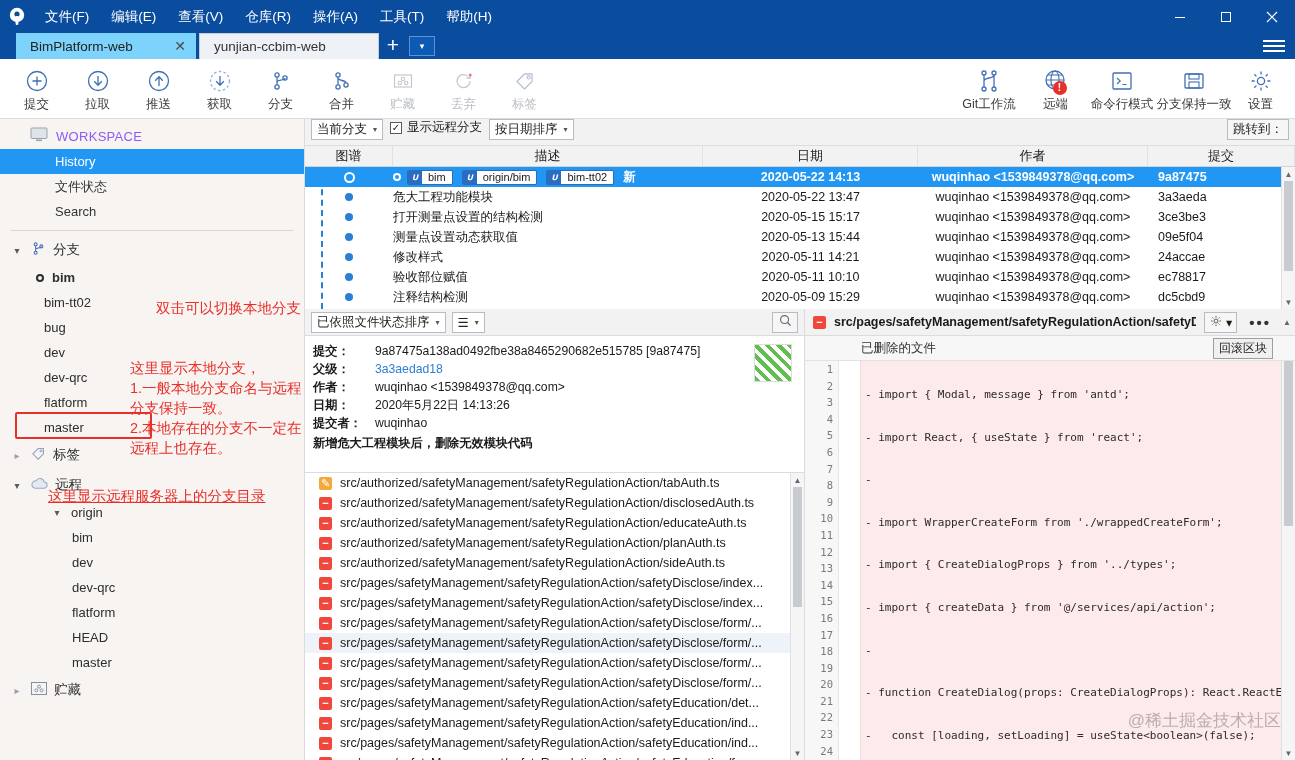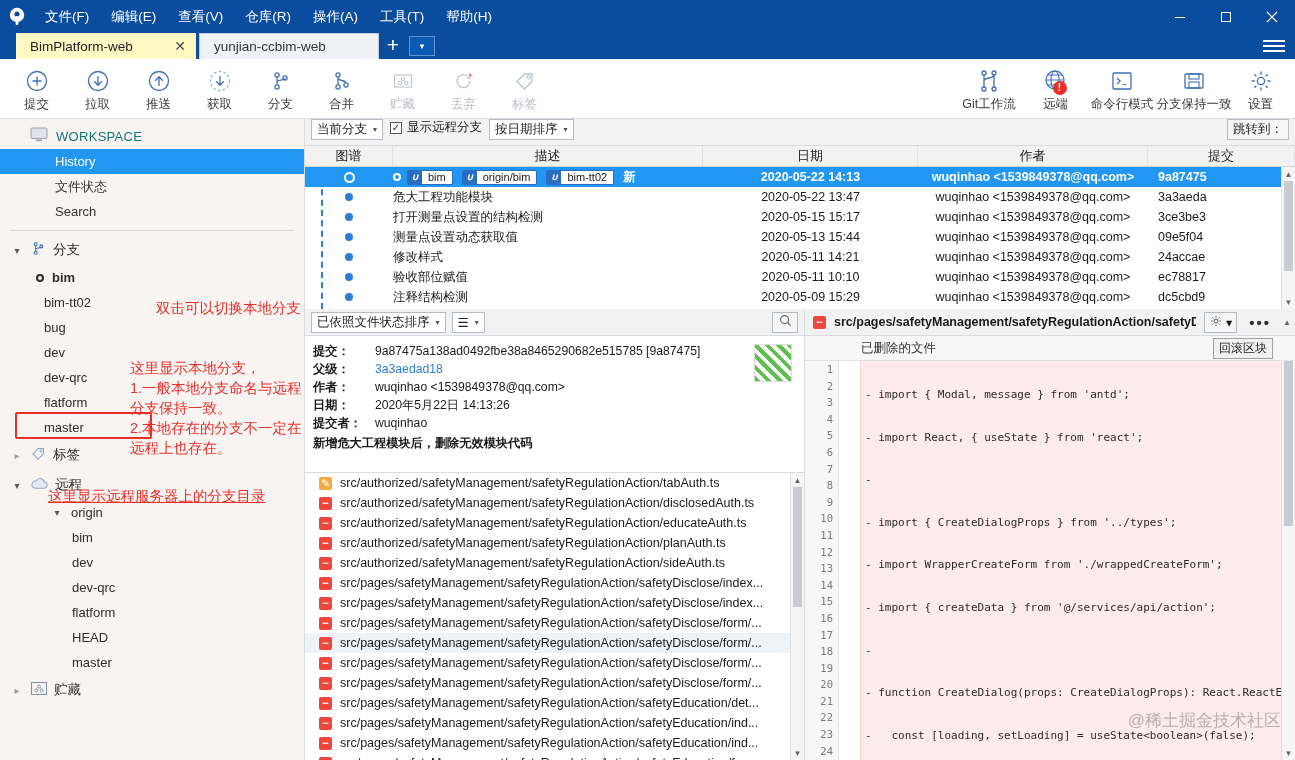--- a/index.html
+++ b/index.html
@@ -60,21 +60,21 @@
     padding-left: 16px;
   }
   .tab {
     height: 26px;
     display: flex; align-items: center;
     padding: 0 8px 0 14px;
     font-size: 13.5px;
     min-width: 180px;
     position: relative;
   }
-  .tab.active { background: #fef9c3; color: #222222; }
+  .tab.active { background: #7dd3fc; color: #222222; }
   .tab.inactive {
     background: #eef1f5;
     color: #333333;
     border: 1px solid #c8cdd4;
     border-bottom: none;
     margin-left: 3px;
   }
   .tab-label { flex: 1; white-space: nowrap; overflow: hidden; }
   .tab-close {
     width: 16px; text-align: center;
@@ -144,21 +144,21 @@
   .sidebar {
     width: 305px; flex: 0 0 305px;
     background: #f8f4f2;
     border-right: 1px solid #d9dde2;
     position: relative;
     overflow: hidden;
   }
   .ws-head {
     display: flex; align-items: center; gap: 8px;
     padding: 8px 0 4px 30px;
-    font-size: 13px; color: #0f766e;
+    font-size: 13px; color: #8b5cf6;
     letter-spacing: .3px;
   }
   .nav-item {
     height: 25px; line-height: 25px;
     padding-left: 55px;
     font-size: 13px; color: #333333;
   }
   .nav-item.selected { background: #2196f3; color: #ffffff; }
   .sep { height: 1px; background: #dcd7d4; margin: 6px 10px 4px 10px; }
 
@@ -1033,22 +1033,22 @@
               <div>23</div>
               <div>24</div>
               <div>25</div>
 
             </div>
             <div class="gutter2"></div>
             <div class="code">
               <div>- import { Modal, message } from 'antd';</div>
               <div>- import React, { useState } from 'react';</div>
               <div>-</div>
+              <div>- import WrapperCreateForm from './wrappedCreateForm';</div>
               <div>- import { CreateDialogProps } from '../types';</div>
-              <div>- import WrapperCreateForm from './wrappedCreateForm';</div>
               <div>- import { createData } from '@/services/api/action';</div>
               <div>-</div>
               <div>- function CreateDialog(props: CreateDialogProps): React.ReactEleme</div>
               <div>-   const [loading, setLoading] = useState&lt;boolean&gt;(false);</div>
               
               
               
               
               
               

